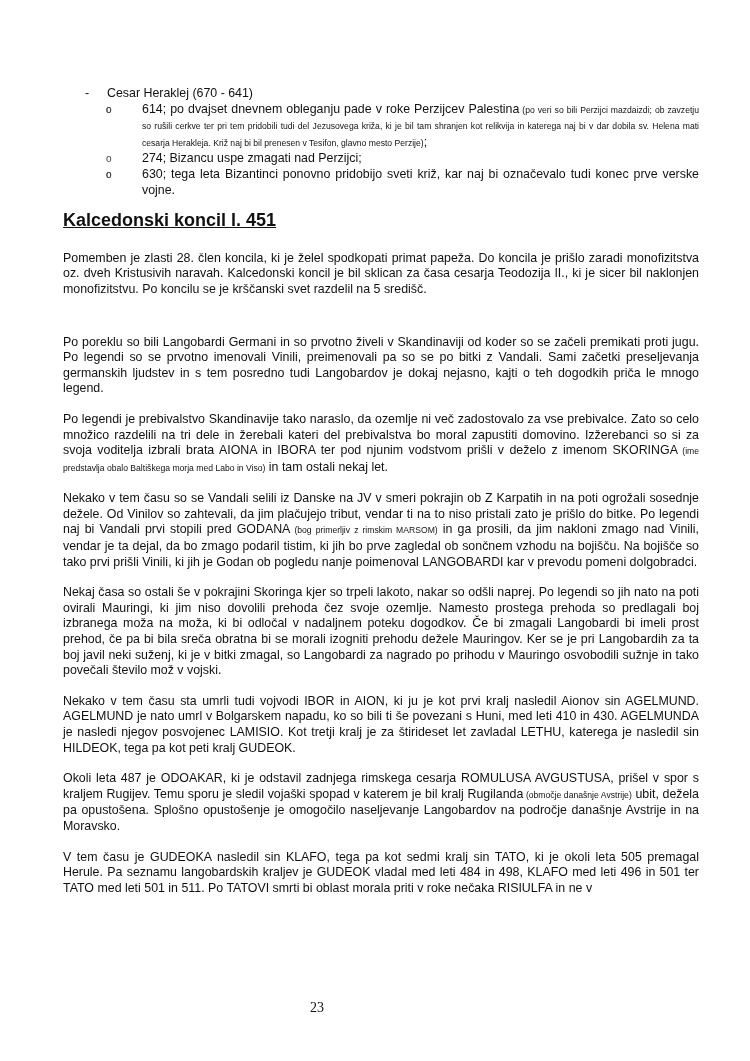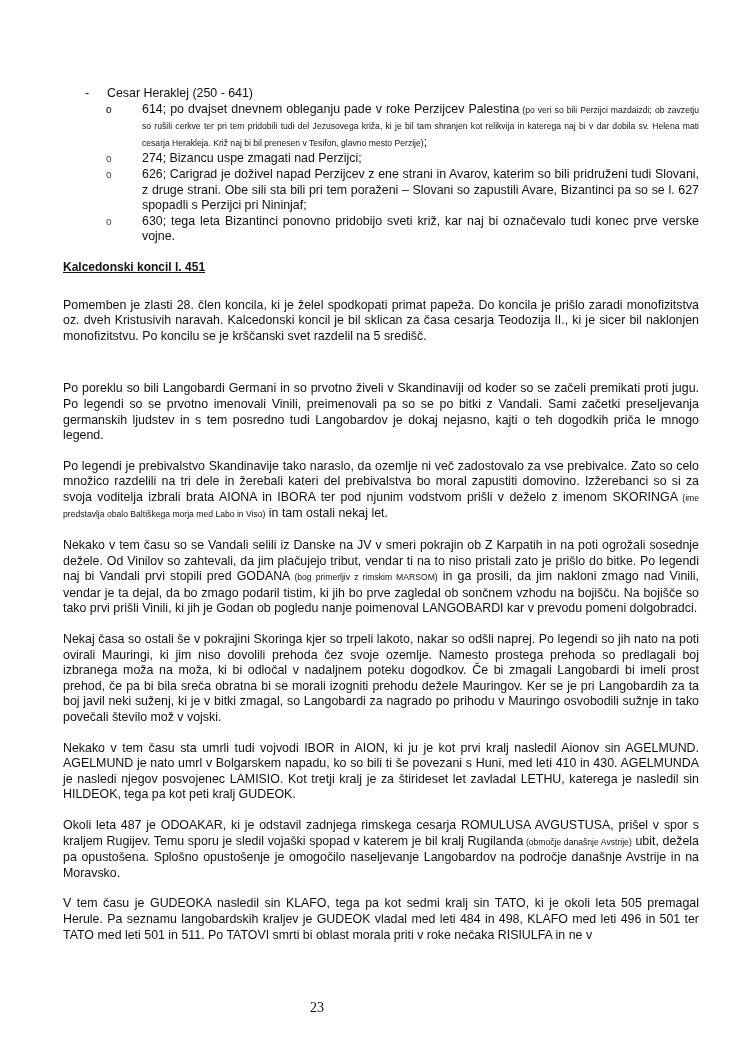--- a/index.html
+++ b/index.html
@@ -8,52 +8,51 @@
     font-family: "Liberation Sans", sans-serif; color: #111111;
   }
   .page { position: absolute; left: 63px; top: 86px; width: 636px; }
   p, .para { margin: 0; font-size: 12.4px; line-height: 15.6px; text-align: justify; }
   .small { font-size: 8.6px; }
   .dash-item { position: relative; padding-left: 44px; font-size: 12.4px; line-height: 15.6px; }
   .dash-item .dash { position: absolute; left: 22px; top: 0; }
   .sub-list { list-style: none; margin: 0; padding: 0; }
   .sub-item { position: relative; padding-left: 79px; font-size: 12.4px; line-height: 15.6px; text-align: justify; }
   .sub-item .bullet { position: absolute; left: 43px; top: 0; font-size: 10px; color: #444; }
-  .heading { font-weight: bold; text-decoration: underline; font-size: 12px; line-height: 15.6px; margin: 0; }
+  .heading { font-weight: bold; text-decoration: underline; font-size: 18px; line-height: 15.6px; margin: 0; }
   .gap-s { height: 7px; }
   .gap-m { height: 15px; }
   .page-number {
     position: absolute; left: 0; width: 634px; top: 1000px; text-align: center;
     font-family: "Liberation Serif", serif; font-size: 14px; color: #111;
   }
 </style>
 </head>
 <body>
 
 <div class="page">
 
   <div class="dash-item">
     <span class="dash">-</span>
-    <span>Cesar Heraklej (250 - 641)</span>
+    <span>Cesar Heraklej (670 - 641)</span>
   </div>
   <ul class="sub-list">
     <li class="sub-item">
       <span class="bullet">o</span>
     </li>
     <li class="sub-item">
       <span class="bullet">o</span>
       <span>614; po dvajset dnevnem obleganju pade v roke Perzijcev Palestina</span><span class="small"> (po veri so bili Perzijci mazdaizdi; ob zavzetju so rušili cerkve ter pri tem pridobili tudi del Jezusovega križa, ki je bil tam shranjen kot relikvija in katerega naj bi v dar dobila sv. Helena mati cesarja Herakleja. Križ naj bi bil prenesen v Tesifon, glavno mesto Perzije)</span><span>;</span>
     </li>
     <li class="sub-item">
       <span class="bullet">o</span>
       <span>274; Bizancu uspe zmagati nad Perzijci;</span>
     </li>
     <li class="sub-item">
       <span class="bullet">o</span>
-      <span>626; Carigrad je doživel napad Perzijcev z ene strani in Avarov, katerim so bili pridruženi tudi Slovani, z druge strani. Obe sili sta bili pri tem poraženi – Slovani so zapustili Avare, Bizantinci pa so se l. 627 spopadli s Perzijci pri Nininjaf;</span>
     </li>
     <li class="sub-item">
       <span class="bullet">o</span>
       <span>630; tega leta Bizantinci ponovno pridobijo sveti križ, kar naj bi označevalo tudi konec prve verske vojne.</span>
     </li>
   </ul>
 
   <div class="gap-m"></div>
   <h2 class="heading">Kalcedonski koncil l. 451</h2>
   <div class="gap-s"></div>

